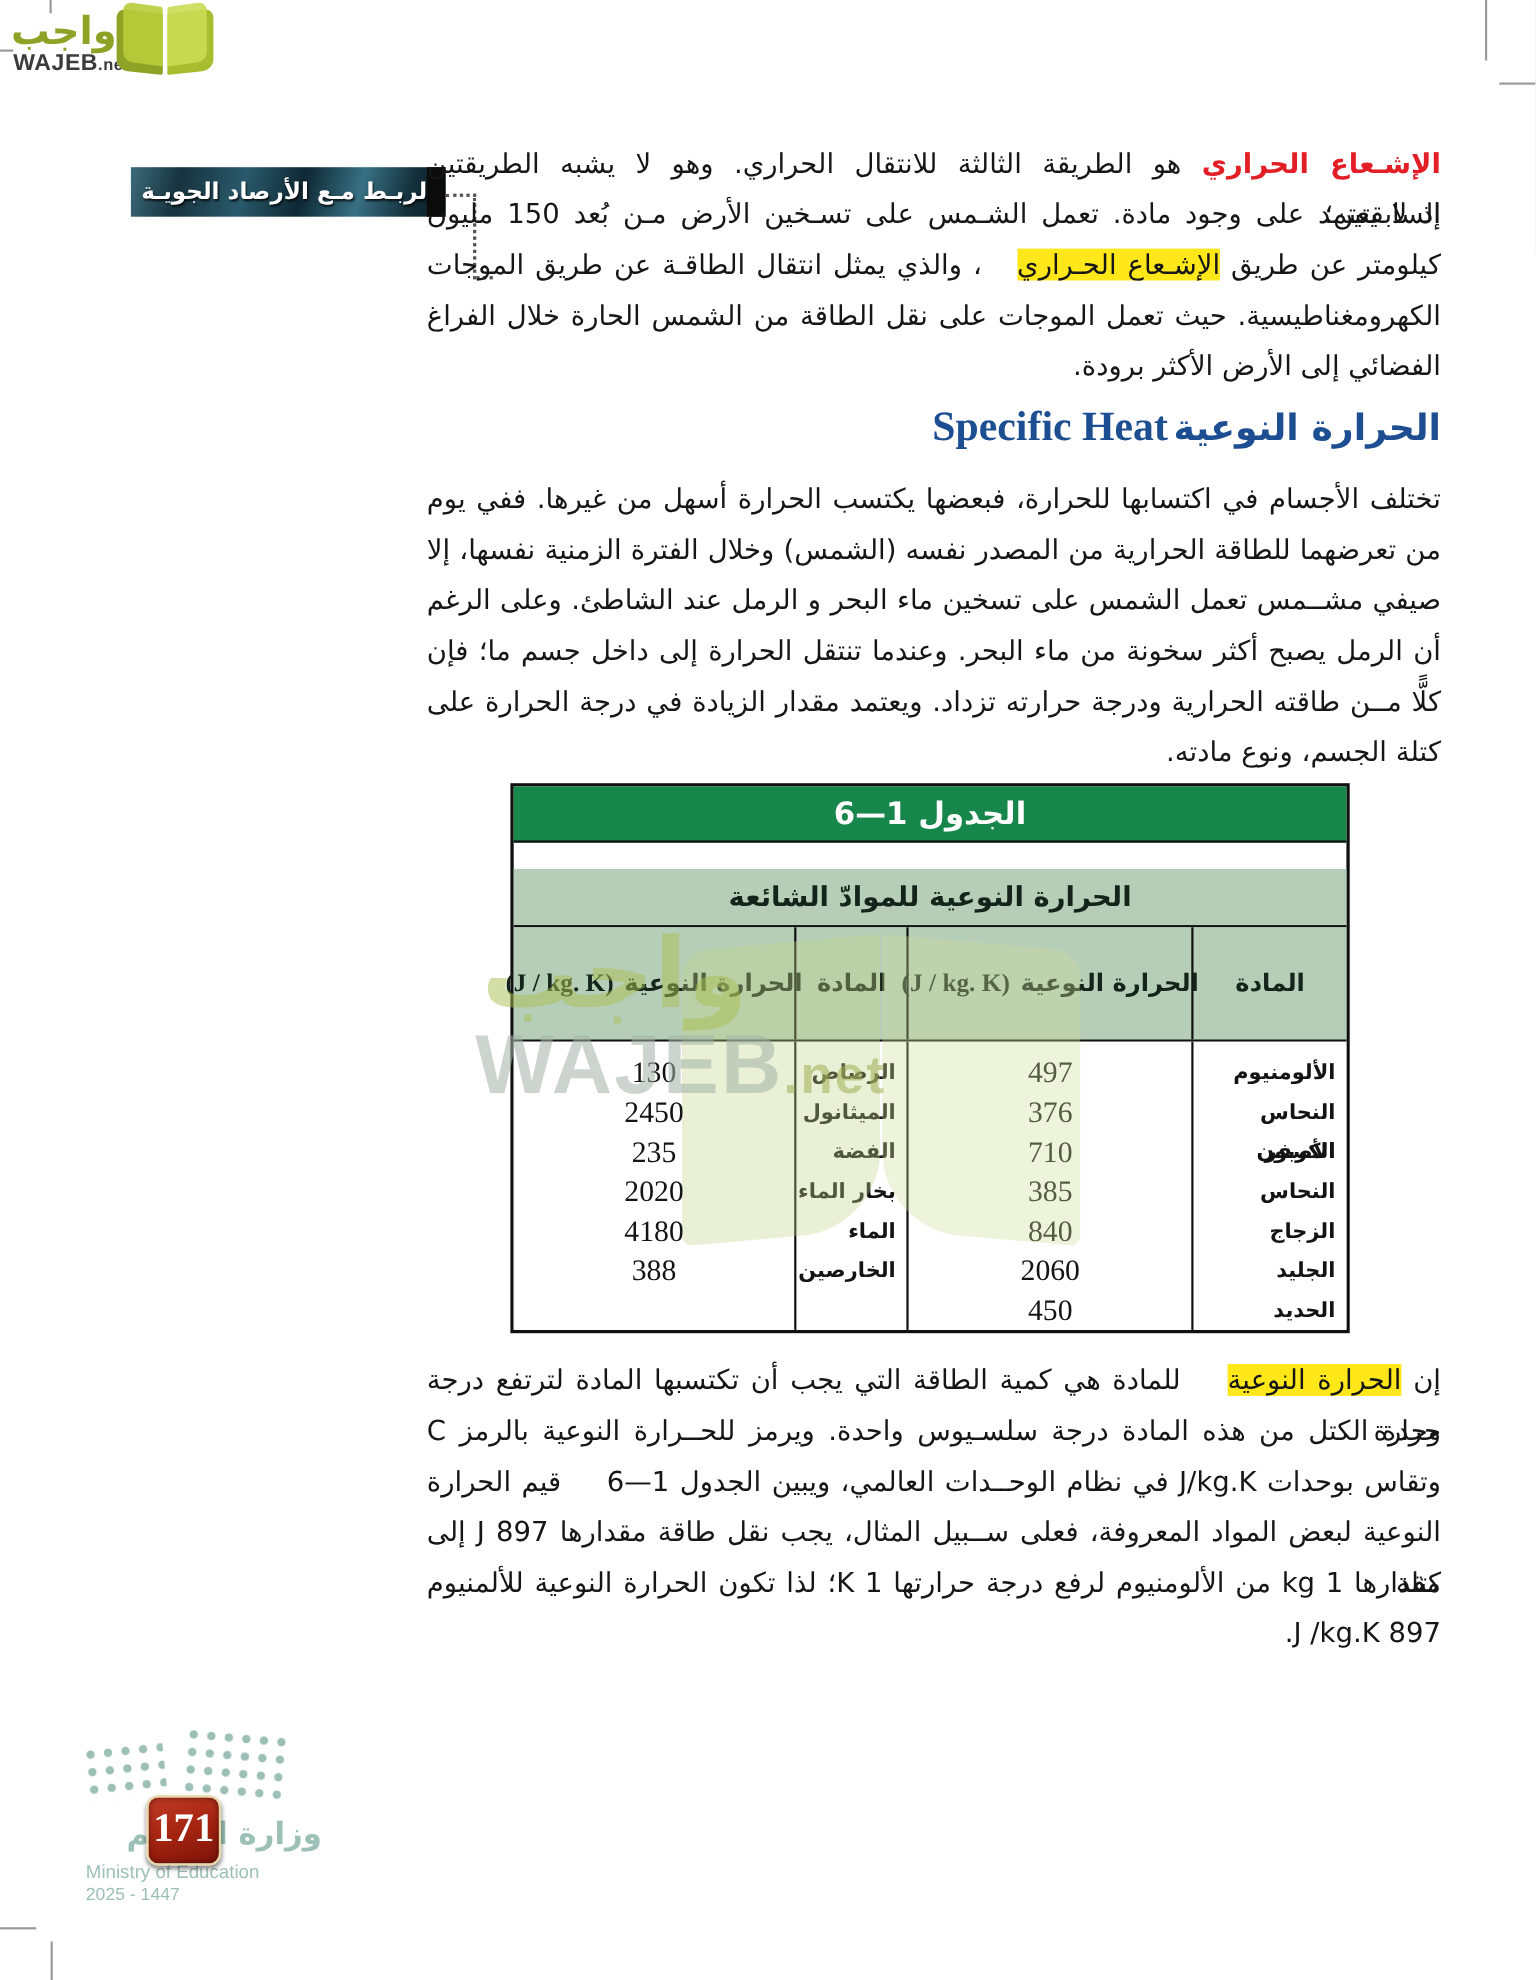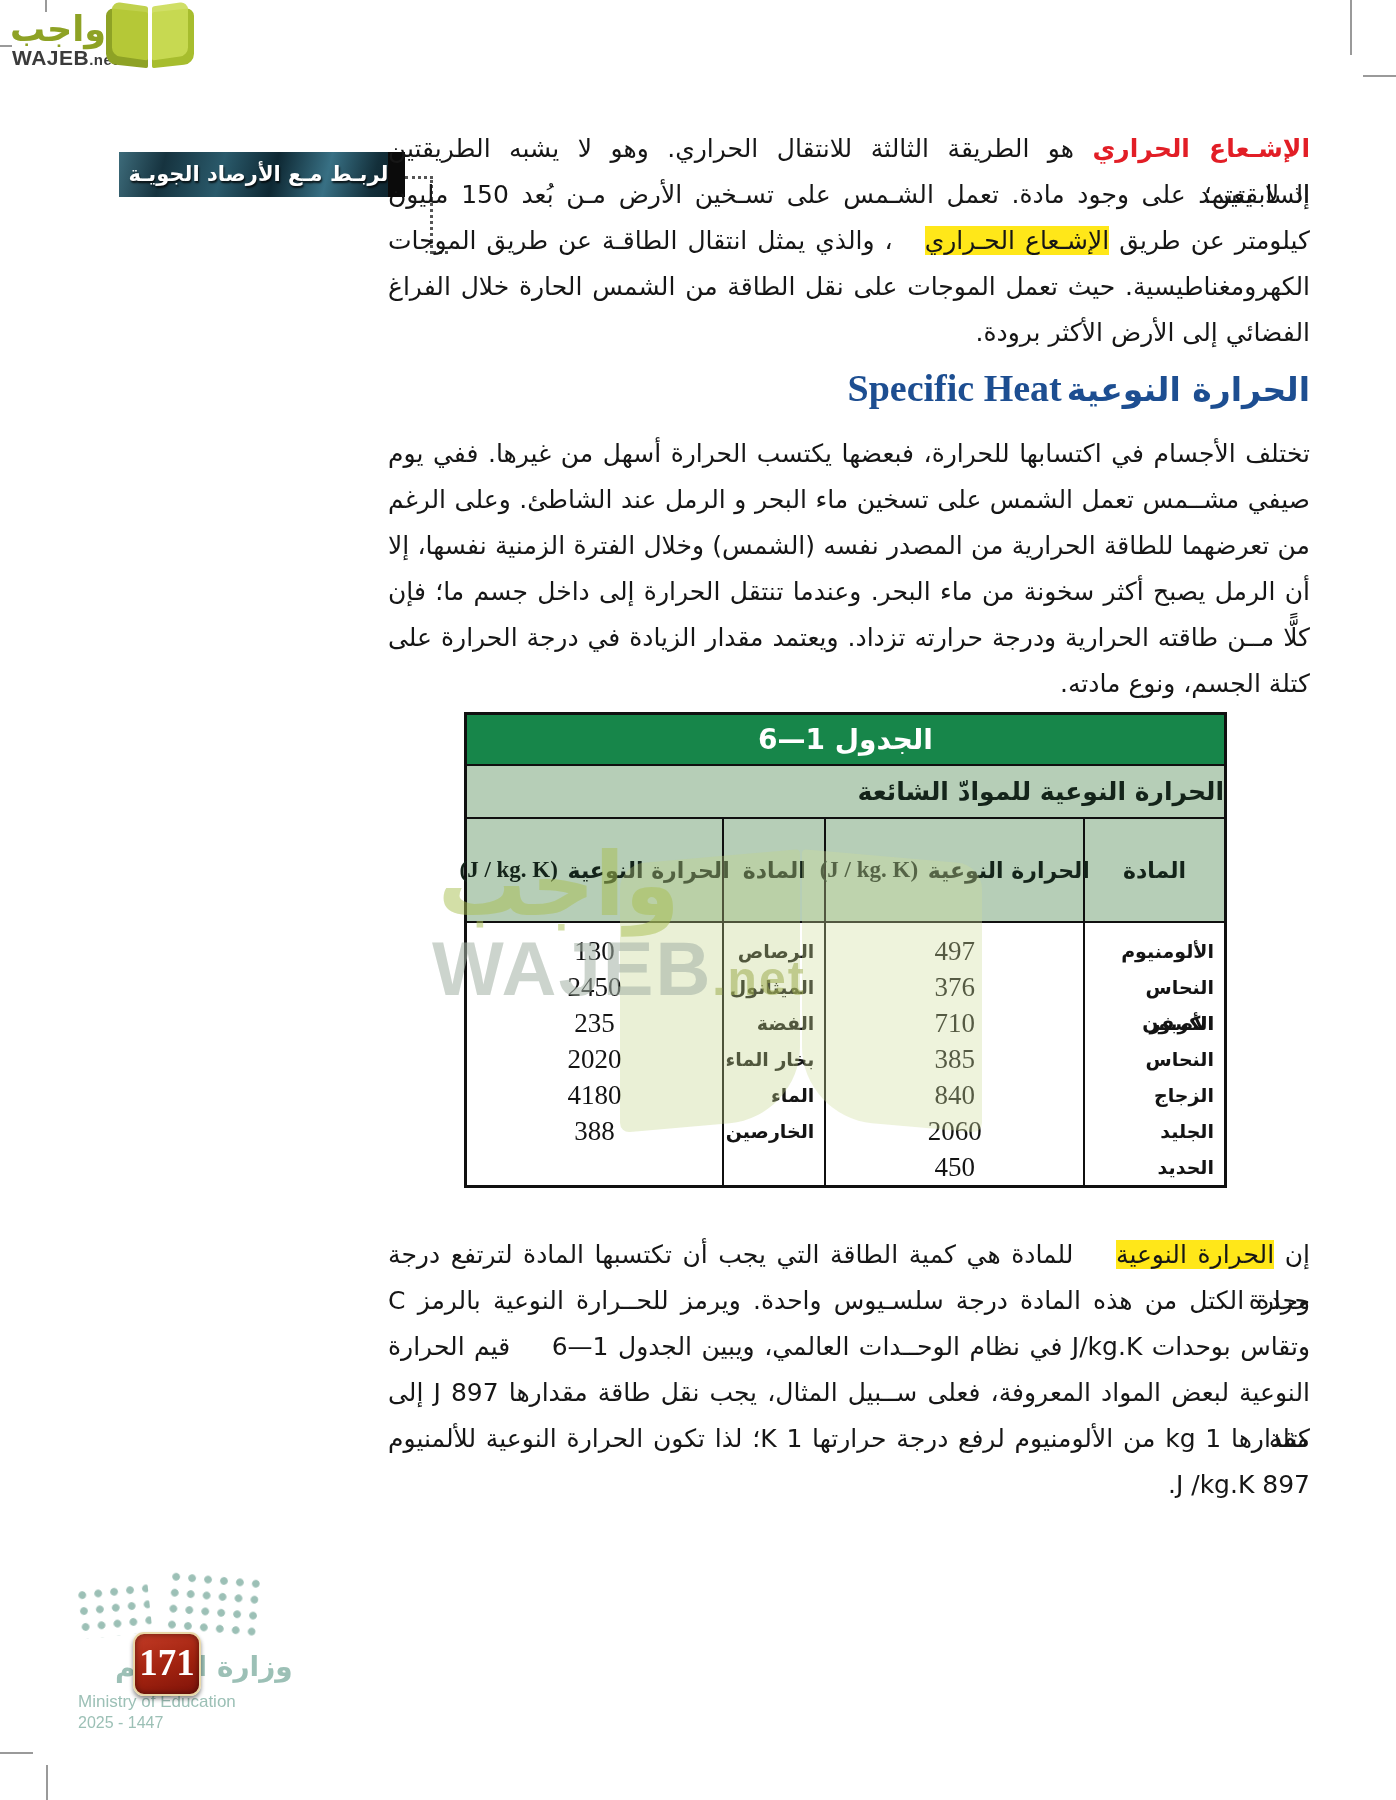--- a/index.html
+++ b/index.html
@@ -45,21 +45,21 @@
   #heading{position:absolute;left:388px;top:366px;width:922px;direction:rtl;text-align:right;
            color:#1d4e91;white-space:nowrap;}
   #heading .h-ar{font-size:33px;font-weight:bold;}
   #heading .h-en{font-size:38px;font-weight:bold;font-family:"Liberation Serif",serif;}
 
   
   #tbl{position:absolute;left:464px;top:712px;width:757px;border:3px solid #101010;background:#fff;}
   .t-title{height:49px;background:#17864a;border-bottom:2px solid #101010;color:#ffffff;
            font-weight:bold;font-size:28px;line-height:49px;text-align:center;direction:rtl;}
   .t-sub{height:51px;background:#b6ceb7;border-bottom:2px solid #101010;color:#14241a;
-         font-weight:bold;font-size:25px;line-height:51px;text-align:right;direction:rtl;}
+         font-weight:bold;font-size:25px;line-height:51px;text-align:center;direction:rtl;margin-top:24px;}
   .t-grid{display:grid;direction:rtl;grid-template-columns:18.6% 34.2% 13.5% 33.7%;}
   .t-head{background:#b6ceb7;height:102px;border-bottom:2px solid #101010;}
   .t-head .cell{display:flex;align-items:center;justify-content:center;direction:rtl;
                 font-weight:bold;font-size:22px;color:#14241a;white-space:nowrap;}
   .t-grid .cell{border-left:2px solid #101010;}
   .t-grid .cell:last-child{border-left:none;}
   .unit{font-family:"Liberation Serif",serif;font-weight:bold;font-size:23px;margin-right:2px;text-align:center;}
   .t-body{height:262px;background:#ffffff;}
   .t-body .cell{padding-top:10px;direction:rtl;}
   .bl{height:36px;line-height:36px;}
@@ -131,22 +131,22 @@
     <div class="ln">الفضائي إلى الأرض الأكثر برودة.</div>
   </div>
 
   <div id="heading">
     <span class="h-ar">الحرارة النوعية</span>
     <span class="h-en">Specific Heat</span>
   </div>
 
   <div class="para" style="top:431px;">
     <div class="ln j">تختلف الأجسام في اكتسابها للحرارة، فبعضها يكتسب الحرارة أسهل من غيرها. ففي يوم</div>
+    <div class="ln j">من تعرضهما للطاقة الحرارية من المصدر نفسه (الشمس) وخلال الفترة الزمنية نفسها، إلا</div>
     <div class="ln j">صيفي مشــمس تعمل الشمس على تسخين ماء البحر و الرمل عند الشاطئ. وعلى الرغم</div>
-    <div class="ln j">من تعرضهما للطاقة الحرارية من المصدر نفسه (الشمس) وخلال الفترة الزمنية نفسها، إلا</div>
     <div class="ln j">أن الرمل يصبح أكثر سخونة من ماء البحر. وعندما تنتقل الحرارة إلى داخل جسم ما؛ فإن</div>
     <div class="ln j">كلًّا مــن طاقته الحرارية ودرجة حرارته تزداد. ويعتمد مقدار الزيادة في درجة الحرارة على</div>
     <div class="ln">كتلة الجسم، ونوع مادته.</div>
   </div>
 
   <div id="tbl">
     <div class="t-title">الجدول 1—6</div>
     <div class="t-sub">الحرارة النوعية للموادّ الشائعة</div>
     <div class="t-grid t-head">
       <div class="cell">المادة</div>

